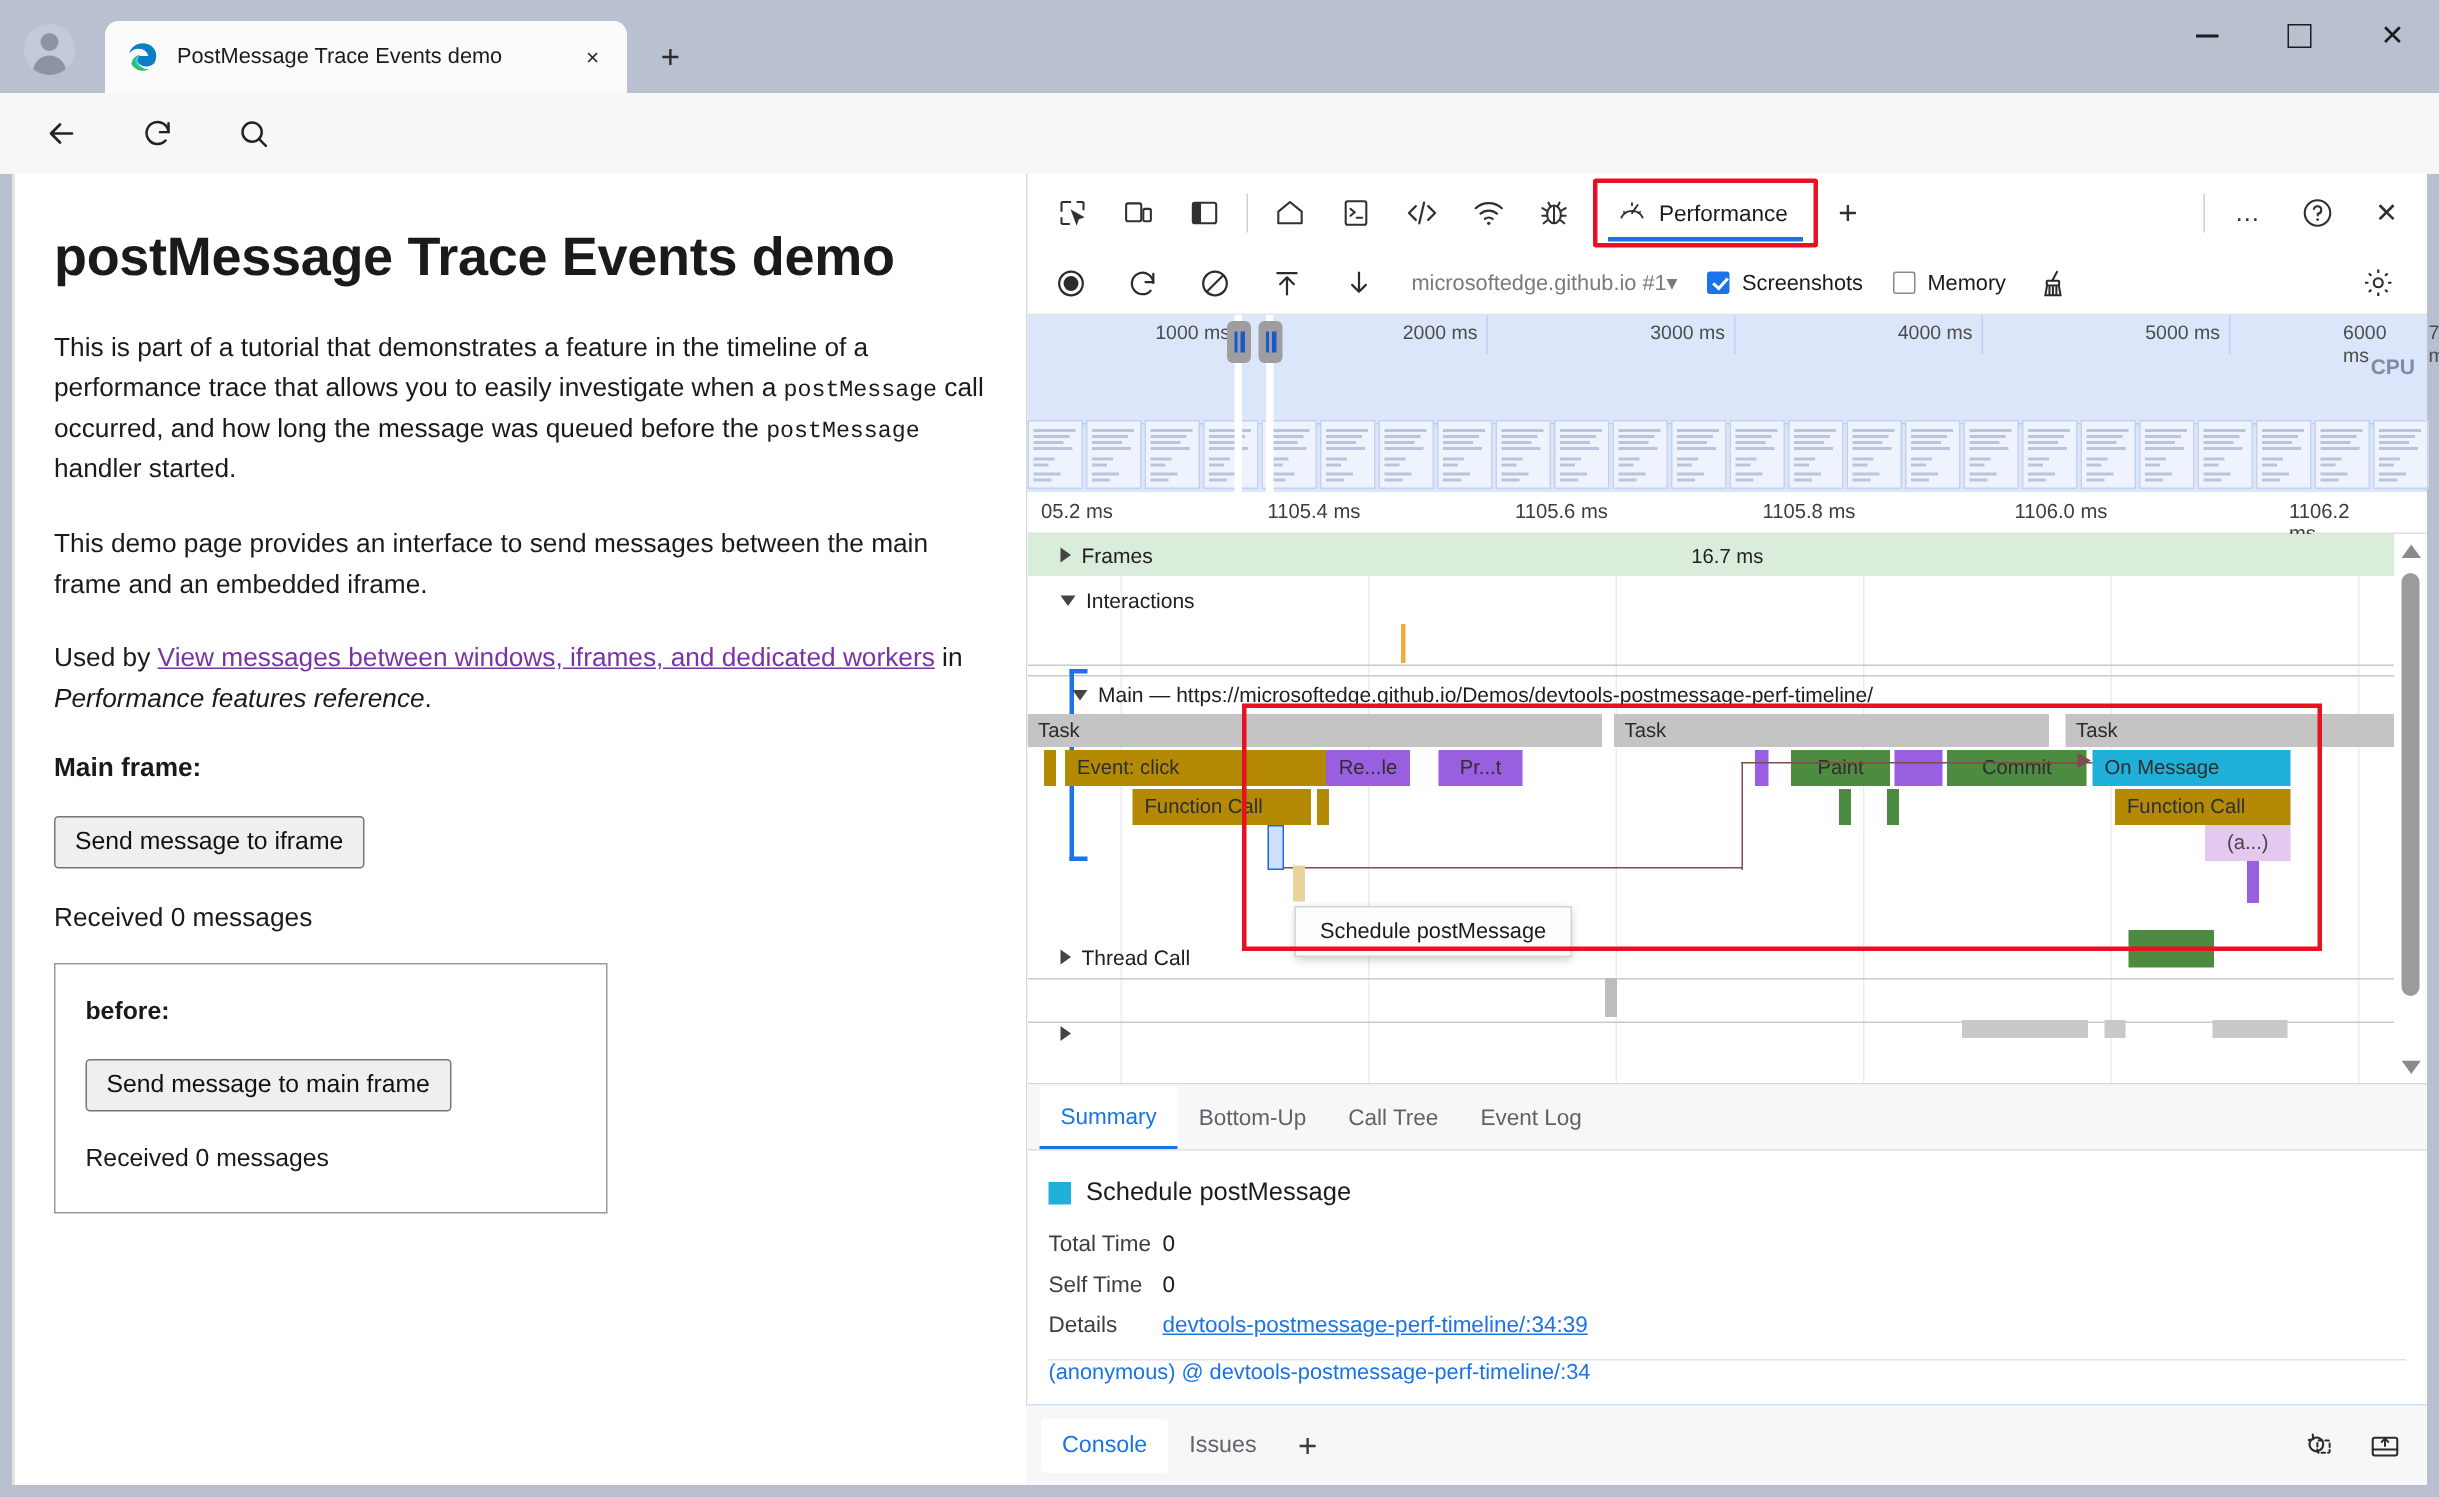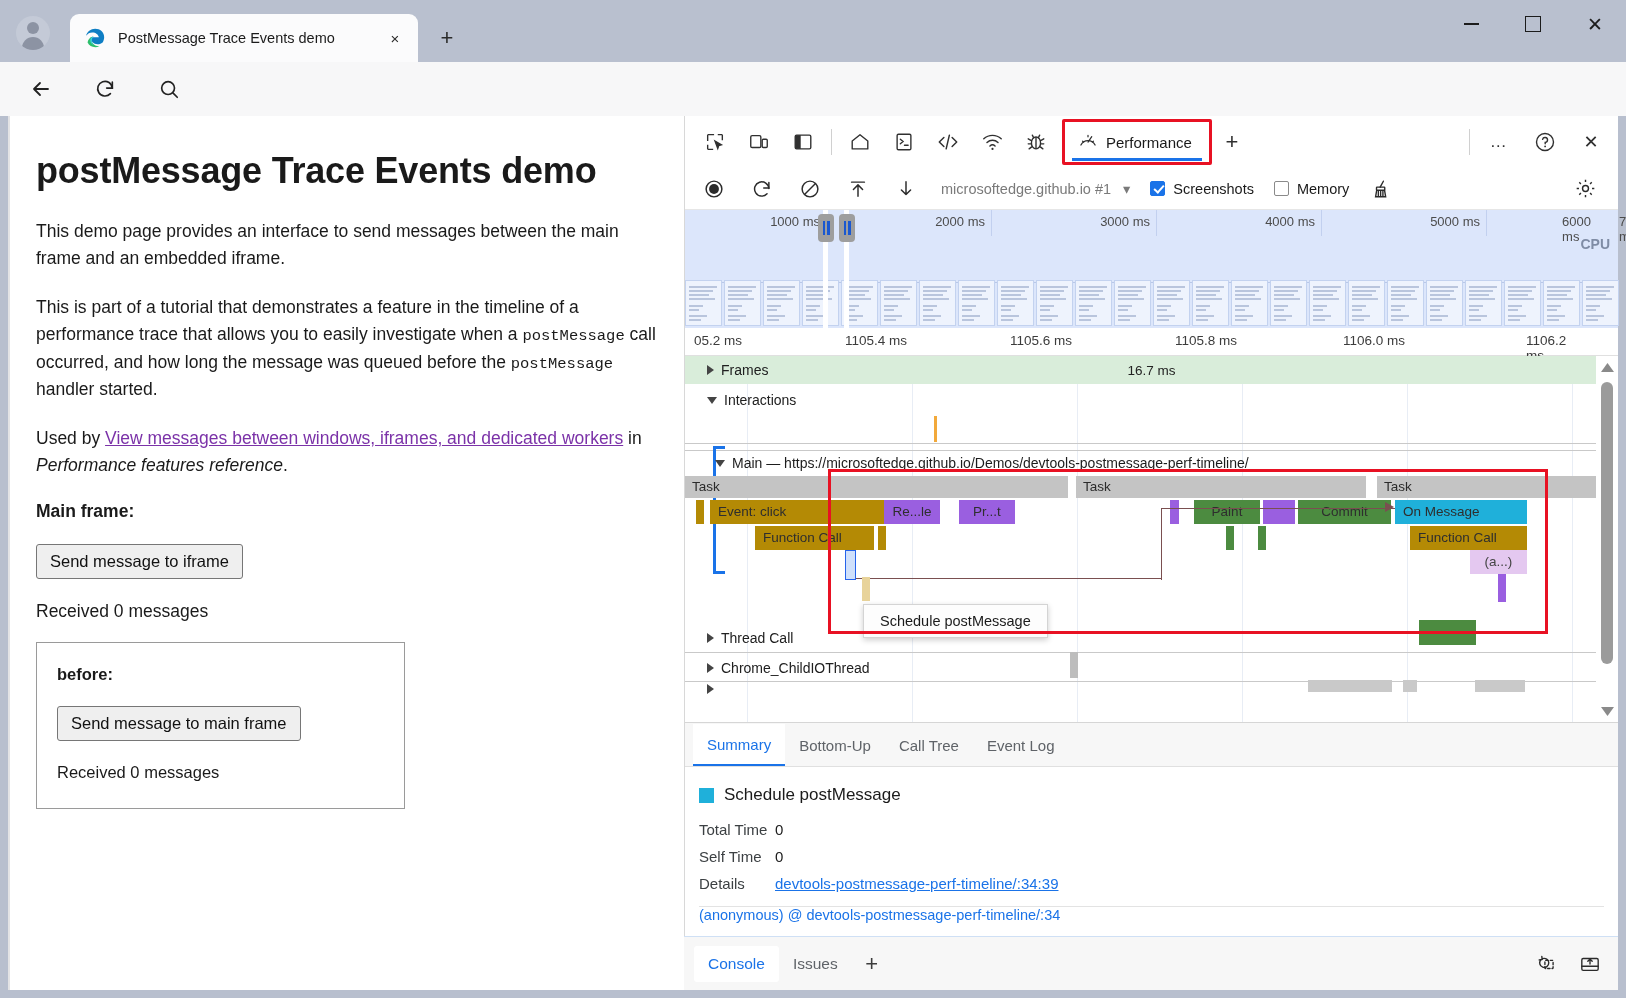--- a/index.html
+++ b/index.html
@@ -148,21 +148,21 @@
     font-size: 22px; color: #303030; font-weight: 300;
   }
   .dt-right { position: absolute; right: 4px; display: flex; align-items: center; }
   .dt-right .dt-ico { width: 46px; }
 
   .dt-toolbar {
     height: 42px; display: flex; align-items: center; background: #ffffff;
     padding-left: 6px; gap: 2px; flex: none; border-bottom: 1px solid #e6e6e6;
   }
   .tb-ico { width: 46px; height: 36px; display:flex; align-items:center; justify-content:center; color:#2b2b2b; }
-  .tb-target { font-size: 14.5px; color: #7a7a7a; margin-left: 10px; display: flex; align-items: center; gap: 12px; }
+  .tb-target { font-size: 14.5px; color: #7a7a7a; margin-left: 10px; display: flex; align-items: center; gap: 0; }
   .tb-check { display: flex; align-items: center; gap: 8px; margin-left: 18px; font-size: 14.5px; color: #1a1a1a; }
   .cbox { width: 15px; height: 15px; border: 1.4px solid #8a8a8a; border-radius: 2px; background: #fff; }
   .cbox.on { background: #1a73e8; border-color: #1a73e8; position: relative; }
   .cbox.on::after {
     content: ""; position: absolute; left: 4.4px; top: 1.4px; width: 4px; height: 8px;
     border: solid #fff; border-width: 0 2px 2px 0; transform: rotate(42deg);
   }
   .tb-gear { position: absolute; right: 10px; }
 
   
@@ -379,22 +379,22 @@
           </svg>
       </span>
     </div>
 
     <div class="settings-dots">…</div>
   </div>
 
   <div class="pagearea">
     <div class="page-inner">
       <div class="page-h1">postMessage Trace Events demo</div>
+      <p class="page-p"><span>This is part of a tutorial that demonstrates a feature in the timeline of a performance trace that allows you to easily investigate when a </span><span class="mono">postMessage</span><span> call occurred, and how long the message was queued before the </span><span class="mono">postMessage</span><span> handler started.</span></p>
       <p class="page-p">This demo page provides an interface to send messages between the main frame and an embedded iframe.</p>
-      <p class="page-p"><span>This is part of a tutorial that demonstrates a feature in the timeline of a performance trace that allows you to easily investigate when a </span><span class="mono">postMessage</span><span> call occurred, and how long the message was queued before the </span><span class="mono">postMessage</span><span> handler started.</span></p>
       <p class="page-p"><span>Used by </span><a class="page-link" href="#">View messages between windows, iframes, and dedicated workers</a><span> in </span><span class="italic">Performance features reference</span><span>.</span></p>
       <div class="page-h3">Main frame:</div>
       <button class="page-btn">Send message to iframe</button>
       <div class="page-recv">Received 0 messages</div>
       <div class="iframe-box">
         <div class="iframe-h">before:</div>
         <button class="page-btn">Send message to main frame</button>
         <div class="iframe-recv">Received 0 messages</div>
       </div>
     </div>
@@ -894,24 +894,20 @@
 
       <div class="tooltip" style="left:178px; top:276px">Schedule postMessage</div>
 
       <div class="track-row-label" style="position:absolute;left:0;top:296px;right:0;">
         <span class="tri tri-right"></span>
         <span>Thread Call</span>
       </div>
       <div class="fbar c-green" style="left:734px; top:292px; width:57px; height:25px"></div>
       <div class="hr-line" style="top:324px"></div>
 
-      <div class="track-row-label" style="position:absolute;left:0;top:326px;right:0;">
-        <span class="tri tri-right"></span>
-        <span>Chrome_ChildIOThread</span>
-      </div>
       <div class="fbar" style="left:385px; top:324px; width:7px; height:26px; background:#bdbdbd"></div>
       <div class="hr-line" style="top:353px"></div>
       <div class="track-row-label" style="position:absolute;left:0;top:354px;right:0;overflow:hidden;height:14px">
         <span class="tri tri-right"></span>
         <span></span>
       </div>
       <div class="fbar" style="left:623px; top:352px; width:84px; height:12px; background:#c9c9c9"></div>
       <div class="fbar" style="left:718px; top:352px; width:14px; height:12px; background:#c9c9c9"></div>
       <div class="fbar" style="left:790px; top:352px; width:50px; height:12px; background:#c9c9c9"></div>
 

